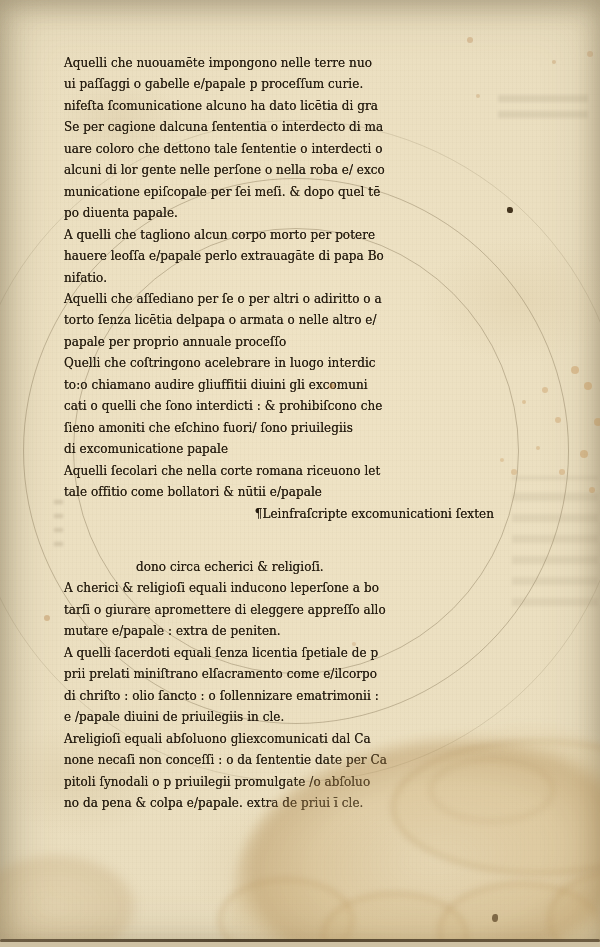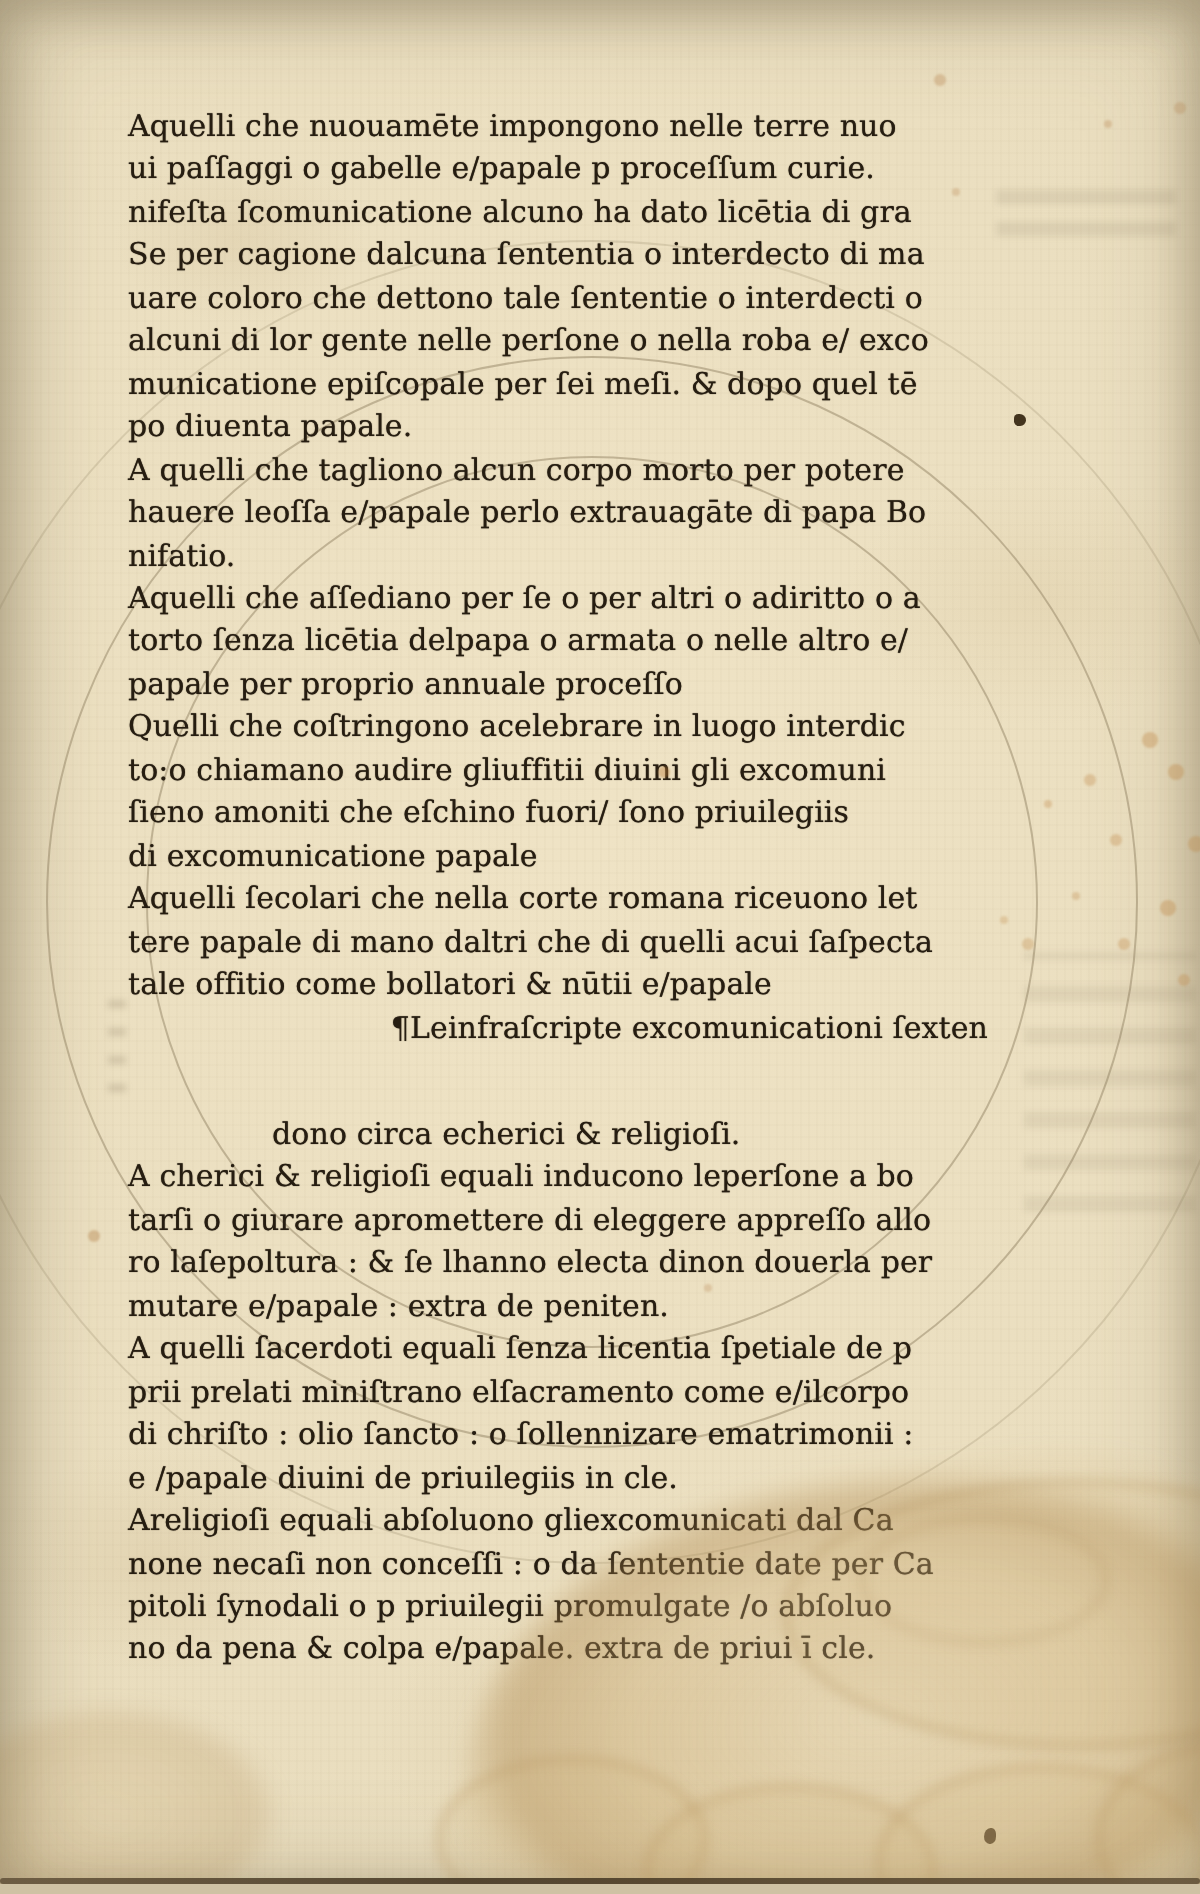--- a/index.html
+++ b/index.html
@@ -22,21 +22,21 @@
   .mottle{
     position:absolute;inset:0;pointer-events:none;
     background:
       radial-gradient(90px 60px at 120px 120px, rgba(205,185,145,.25), transparent 70%),
       radial-gradient(140px 90px at 520px 300px, rgba(208,186,142,.22), transparent 70%),
       radial-gradient(120px 80px at 80px 780px, rgba(203,181,138,.25), transparent 70%),
       radial-gradient(160px 100px at 300px 870px, rgba(201,178,132,.22), transparent 70%);
   }
   .textblock{
     position:absolute;left:64px;top:53px;width:430px;
-    font-size:15px;line-height:21.45px;color:#261d11;
+    font-size:12px;line-height:21.45px;color:#261d11;
     letter-spacing:.05px;
     text-shadow:0 0 .5px rgba(38,29,17,.85);
   }
   .line{white-space:nowrap;}
   .ring{position:absolute;border-radius:50%;border:1px solid rgba(138,122,92,.45);pointer-events:none;}
   #ring-outer{left:23px;top:178px;width:544px;height:544px;}
   #ring-inner{left:73px;top:228px;width:444px;height:444px;}
   #ring-faint{left:-35px;top:120px;width:660px;height:660px;border-color:rgba(138,122,92,.22);}
   .stain{position:absolute;pointer-events:none;}
   #stain-main{
@@ -129,30 +129,29 @@
       <div class="line">municatione epiſcopale per ſei meſi. &amp; dopo quel tē</div>
       <div class="line">po diuenta papale.</div>
       <div class="line">A quelli che tagliono alcun corpo morto per potere</div>
       <div class="line">hauere leoſſa e/papale perlo extrauagāte di papa Bo</div>
       <div class="line">nifatio.</div>
       <div class="line">Aquelli che aſſediano per ſe o per altri o adiritto o a</div>
       <div class="line">torto ſenza licētia delpapa o armata o nelle altro e/</div>
       <div class="line">papale per proprio annuale proceſſo</div>
       <div class="line">Quelli che coſtringono acelebrare in luogo interdic</div>
       <div class="line">to:o chiamano audire gliuffitii diuini gli excomuni</div>
+      <div class="line">cati o quelli che ſono interdicti : &amp; prohibiſcono che</div>
       <div class="line">ſieno amoniti che eſchino fuori/ ſono priuilegiis</div>
       <div class="line">di excomunicatione papale</div>
       <div class="line">Aquelli ſecolari che nella corte romana riceuono let</div>
-      <div class="line">tere papale di mano daltri che di quelli acui ſaſpecta</div>
       <div class="line">tale offitio come bollatori &amp; nūtii e/papale</div>
       <div class="line" style="padding-left: 66px; text-align: right;">¶Leinfraſcripte excomunicationi ſexten</div>
       <div class="line" style="padding-left: 72px; margin-top: 32px;">dono circa echerici &amp; religioſi.</div>
       <div class="line">A cherici &amp; religioſi equali inducono leperſone a bo</div>
       <div class="line">tarſi o giurare apromettere di eleggere appreſſo allo</div>
-      <div class="line">ro laſepoltura : &amp; ſe lhanno electa dinon douerla per</div>
       <div class="line">mutare e/papale : extra de peniten.</div>
       <div class="line">A quelli ſacerdoti equali ſenza licentia ſpetiale de p</div>
       <div class="line">prii prelati miniſtrano elſacramento come e/ilcorpo</div>
       <div class="line">di chriſto : olio ſancto : o ſollennizare ematrimonii :</div>
       <div class="line">e /papale diuini de priuilegiis in cle.</div>
       <div class="line">Areligioſi equali abſoluono gliexcomunicati dal Ca</div>
       <div class="line">none necaſi non conceſſi : o da ſententie date per Ca</div>
       <div class="line">pitoli ſynodali o p priuilegii promulgate /o abſoluo</div>
       <div class="line">no da pena &amp; colpa e/papale. extra de priui ī cle.</div>
     </div>

